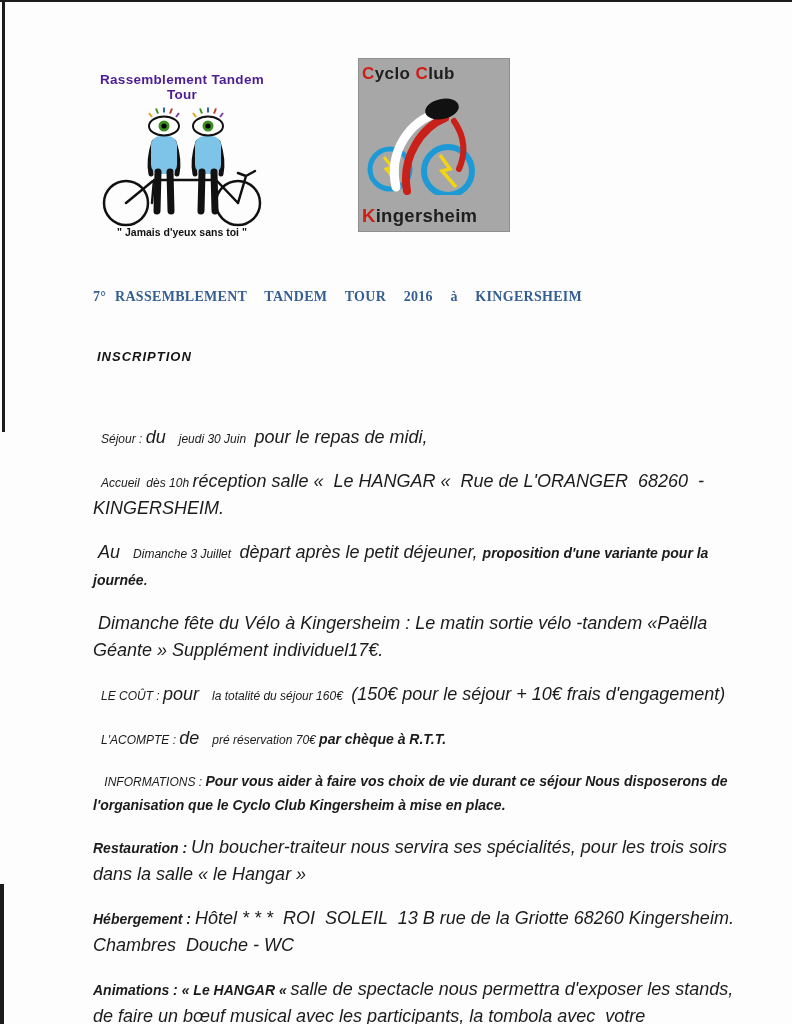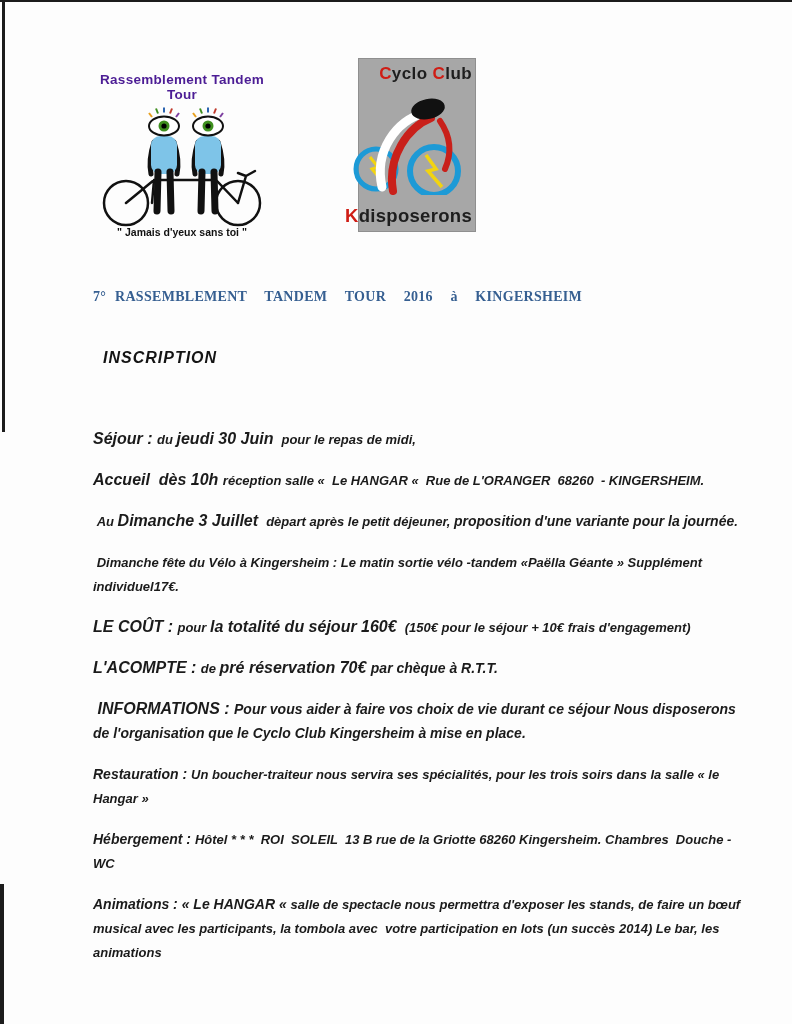--- a/index.html
+++ b/index.html
@@ -16,23 +16,23 @@
   .scan-edge-left-upper{position:absolute;top:0;left:2px;width:3px;height:432px;background:#1c1c1c;}
   .scan-edge-left-lower{position:absolute;top:884px;left:0;width:4px;height:140px;background:#1c1c1c;}
 
   
   .logo-tandem{position:absolute;left:92px;top:72px;width:180px;text-align:center;}
   .logo-tandem .logo-title{font-size:13.5px;font-weight:bold;letter-spacing:.3px;color:#4c1d95;}
   .logo-tandem .logo-caption{font-size:10.5px;font-weight:bold;color:#111;margin-top:-2px;}
   .logo-tandem svg{display:block;margin:2px auto 0;}
 
   .logo-cyclo{
-    position:absolute;left:358px;top:58px;width:118px;height:174px;
+    position:absolute;left:358px;top:58px;width:152px;height:174px;
     background:#a7a7a7;border:1px solid #8f8f8f;box-sizing:border-box;
-    display:flex;flex-direction:column;align-items:flex-end;justify-content:space-between;
+    display:flex;flex-direction:column;align-items:flex-start;justify-content:space-between;
     padding:5px 3px 4px;
   }
   .cyclo-title{font-size:17px;font-weight:bold;color:#1e1e1e;letter-spacing:.4px;}
   .cyclo-title .red, .cyclo-name .red{color:#cf1d15;}
   .cyclo-name{font-size:18.5px;font-weight:bold;color:#1e1e1e;letter-spacing:.3px;}
 
   
   .content{
     padding:253px 50px 0 93px;
     font-style:italic;
@@ -41,28 +41,28 @@
   h1.doc-title{
     margin:0 0 8px 0;
     font-family:"Liberation Serif",serif;
     font-style:normal;
     font-size:14px;font-weight:bold;
     color:#365f91;
     letter-spacing:.3px;word-spacing:5px;
     white-space:pre-wrap;
   }
   h2.doc-subtitle{
-    margin:0 0 24px 10px;
-    font-size:16px;font-weight:bold;font-style:italic;
+    margin:0 0 24px 4px;
+    font-size:13px;font-weight:bold;font-style:italic;
     letter-spacing:1px;color:#141414;
   }
   .paras p{margin:0 0 17px 0;line-height:1.5;white-space:pre-wrap;}
-  .run-r{font-size:13px;font-weight:bold;}
+  .run-r{font-size:18px;font-weight:normal;}
   .run-b{font-size:14px;font-weight:bold;}
-  .run-bb{font-size:16px;font-weight:bold;}
+  .run-bb{font-size:12px;font-weight:normal;margin-left:8px;}
 </style>
 </head>
 <body>
 
 <div class="page">
 
   <div class="scan-edge-top"></div>
   <div class="scan-edge-left-upper"></div>
   <div class="scan-edge-left-lower"></div>
 
@@ -114,21 +114,21 @@
     <svg width="124" height="100" viewBox="0 0 124 100">
       <circle cx="28" cy="74" r="20" fill="none" stroke="#1d9ad6" stroke-width="5"></circle>
       <circle cx="86" cy="76" r="24" fill="none" stroke="#1d9ad6" stroke-width="6"></circle>
       <polyline points="22,62 30,72 24,74 34,86" fill="none" stroke="#f2d410" stroke-width="3"></polyline>
       <polyline points="78,60 88,74 80,76 94,92" fill="none" stroke="#f2d410" stroke-width="3.5"></polyline>
       <path d="M34,92 C26,56 48,26 76,18" fill="none" stroke="#ffffff" stroke-width="9" stroke-linecap="round"></path>
       <path d="M45,96 C39,62 60,32 83,23" fill="none" stroke="#c9201a" stroke-width="8" stroke-linecap="round"></path>
       <path d="M92,26 C103,42 104,58 97,74" fill="none" stroke="#c9201a" stroke-width="6" stroke-linecap="round"></path>
       <ellipse cx="80" cy="14" rx="17" ry="10" fill="#111" transform="rotate(-12 80 14)"></ellipse>
     </svg>
-    <div class="cyclo-name"><span class="red">K</span><span>disposerons</span></div>
+    <div class="cyclo-name"><span class="red">K</span><span>ingersheim</span></div>
   </div>
 
   <main class="content">
     <h1 class="doc-title">7° RASSEMBLEMENT  TANDEM  TOUR  2016  à  KINGERSHEIM</h1>
     <h2 class="doc-subtitle">INSCRIPTION</h2>
     <div class="paras" id="paras"><p><span class="run-bb">Séjour : </span><span class="run-r">du </span><span class="run-bb">jeudi 30 Juin </span><span class="run-r"> pour le repas de midi,</span></p><p><span class="run-bb">Accueil  dès 10h </span><span class="run-r">réception salle «  Le HANGAR «  Rue de L'ORANGER  68260  - KINGERSHEIM.</span></p><p><span class="run-r"> Au </span><span class="run-bb">Dimanche 3 Juillet </span><span class="run-r"> dèpart après le petit déjeuner, </span><span class="run-b">proposition d'une variante pour la journée</span><span class="run-r">.</span></p><p><span class="run-r"> Dimanche fête du Vélo à Kingersheim : Le matin sortie vélo -tandem «Paëlla Géante » Supplément individuel17€.</span></p><p><span class="run-bb">LE COÛT : </span><span class="run-r">pour </span><span class="run-bb">la totalité du séjour 160€ </span><span class="run-r"> (150€ pour le séjour + 10€ frais d'engagement)</span></p><p><span class="run-bb">L'ACOMPTE : </span><span class="run-r">de </span><span class="run-bb">pré réservation 70€ </span><span class="run-b">par chèque à R.T.T.</span></p><p><span class="run-bb"> INFORMATIONS : </span><span class="run-b">Pour vous aider à faire vos choix de vie durant ce séjour Nous disposerons de l'organisation que le Cyclo Club Kingersheim à mise en place.</span></p><p><span class="run-b">Restauration : </span><span class="run-r">Un boucher-traiteur nous servira ses spécialités, pour les trois soirs dans la salle « le Hangar »</span></p><p><span class="run-b">Hébergement : </span><span class="run-r">Hôtel * * *  ROI  SOLEIL  13 B rue de la Griotte 68260 Kingersheim. Chambres  Douche - WC</span></p><p><span class="run-b">Animations : « Le HANGAR « </span><span class="run-r">salle de spectacle nous permettra d'exposer les stands, de faire un bœuf musical avec les participants, la tombola avec  votre participation en lots (un succès 2014) Le bar, les animations</span></p></div>
     
   </main>
 
 </div>

